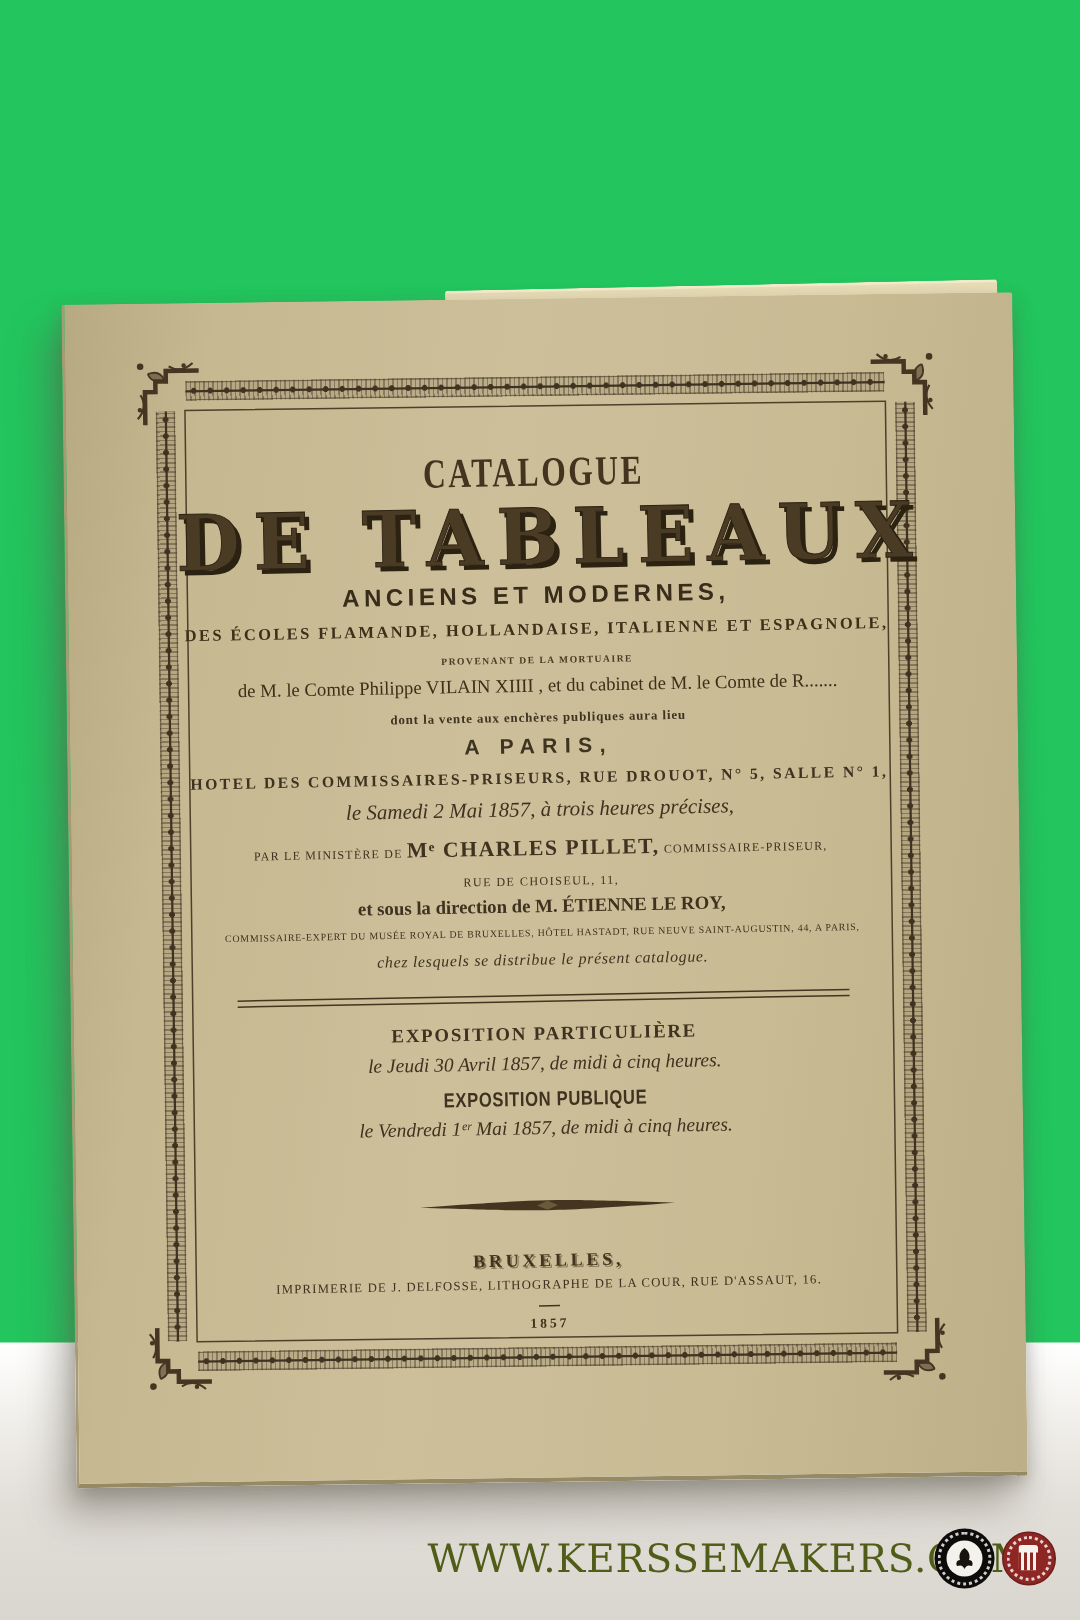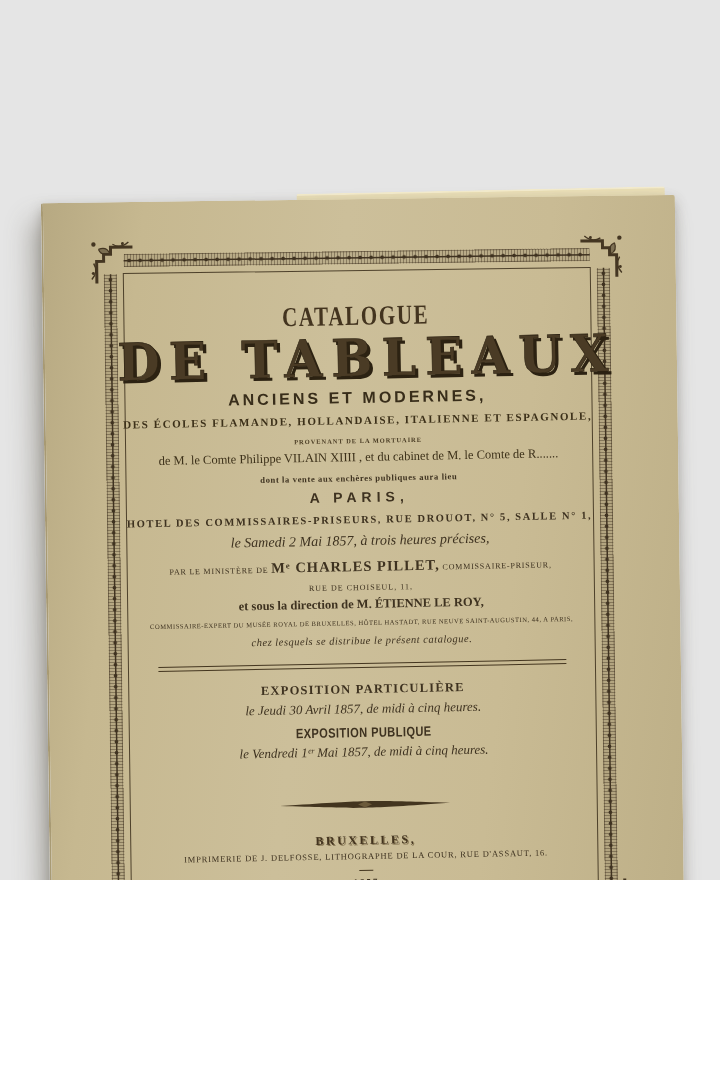--- a/index.html
+++ b/index.html
@@ -1,16 +1,16 @@
 <!DOCTYPE html>
 <html><head>
 <meta charset="utf-8">
 <style>
   html,body{margin:0;padding:0;background:#fff;}
-  .photo{position:relative;width:720px;height:880px;background:#e5e5e5;overflow:hidden;
+  .photo{position:relative;width:720px;height:1080px;background:#22c55e;overflow:hidden;
          font-family:"Liberation Serif",serif;}
   .floor{position:absolute;left:0;top:895px;width:720px;height:185px;
          background:linear-gradient(180deg,#ffffff 0%,#f1efeb 28%,#e2dfd9 58%,#d9d6d0 100%);}
   .pages{position:absolute;left:300px;top:190px;width:368px;height:320px;
          background:#eadfb8;border-top:2px solid #f4ecce;border-radius:2px;
          transform:rotate(-1.2deg);}
   .cover{position:absolute;left:46px;top:199px;width:632px;height:786px;
          transform:rotate(-0.75deg);border-radius:2px;
          background:linear-gradient(97deg,#b7a982 0%,#c6b890 14%,#ccbf9a 42%,#c9bb94 70%,#bdaf87 100%);
          border-left:2px solid #a89a73;border-bottom:3px solid #968a65;

